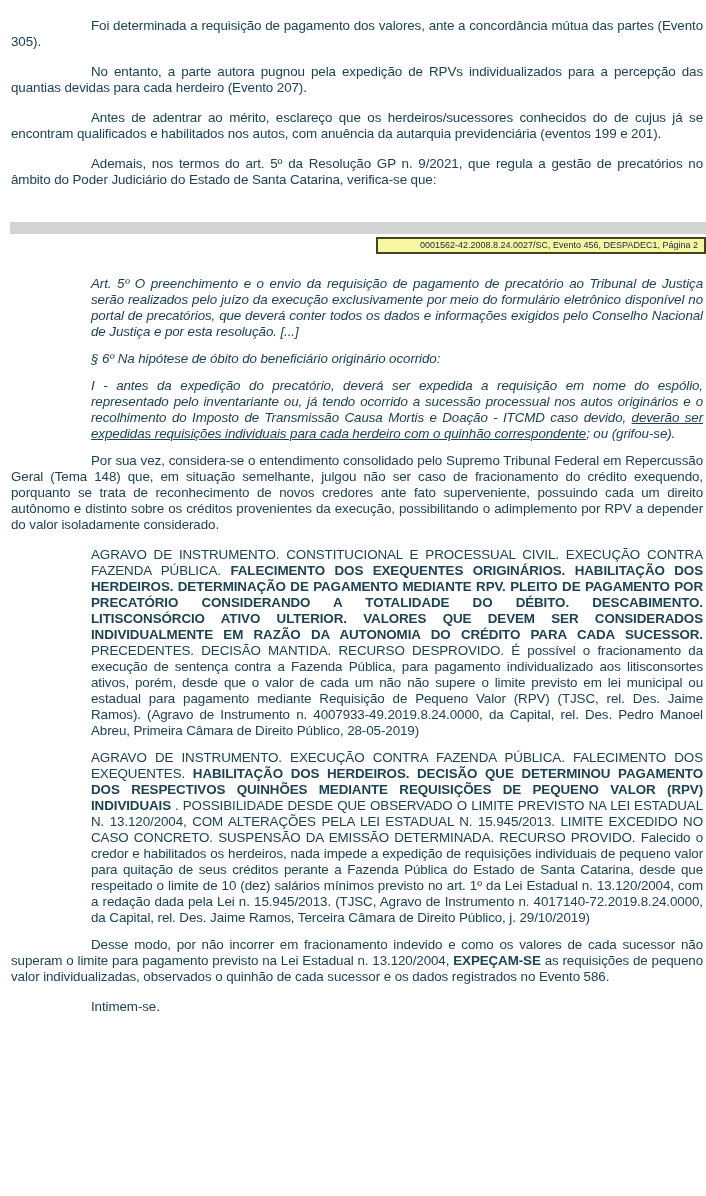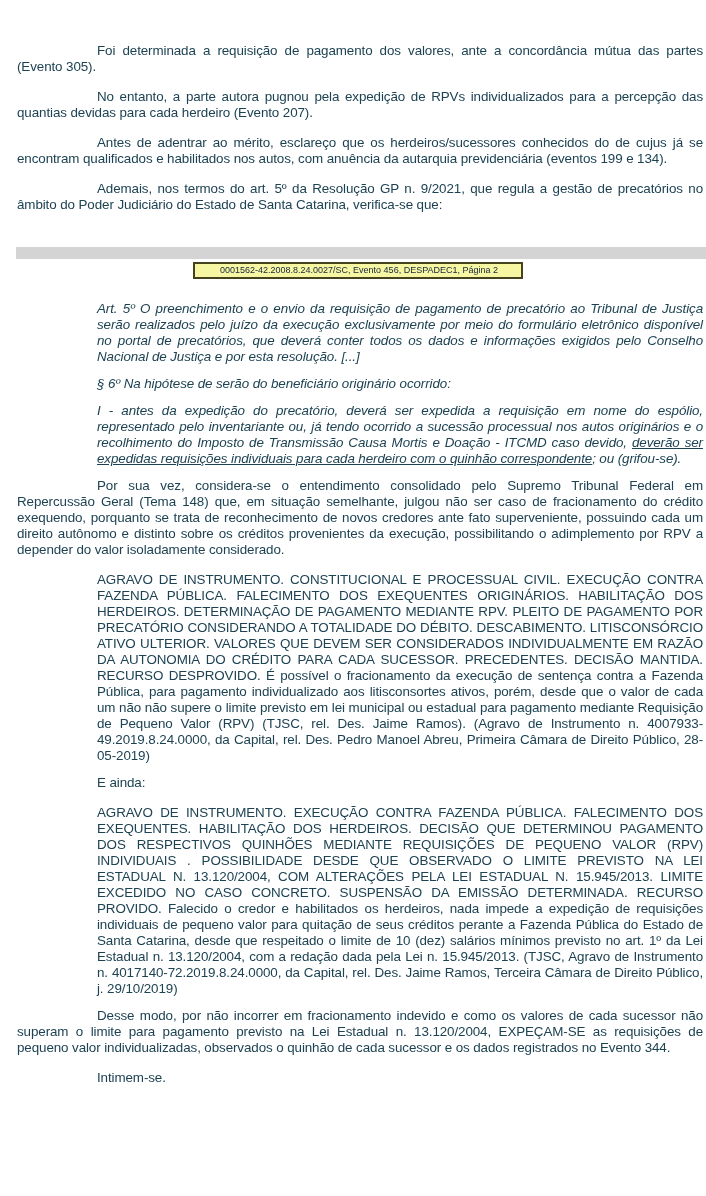--- a/index.html
+++ b/index.html
@@ -9,35 +9,34 @@
     background: #ffffff;
     overflow: hidden;
   }
   .doc {
     font-family: "Liberation Sans", "DejaVu Sans", sans-serif;
     font-size: 13.4px;
     line-height: 16px;
     letter-spacing: -0.1px;
     color: var(--text-color, #1d4252);
     text-align: justify;
-    padding: 18px 3px 0 17px;
+    padding: 18px 3px 0 11px;
     box-sizing: border-box;
     width: 706px;
-    margin-top: 25px;
   }
   .doc p { margin: 0 0 14px 0; }
   .doc p.indent { text-indent: 80px; }
   .doc p.quote { margin: 0 0 11px 80px; text-indent: 0; }
   .doc p.quote.italic { font-style: italic; }
-  .seg-b { font-weight: normal; }
+  .seg-b { font-weight: bold; }
   .seg-u { text-decoration: underline; font-style: italic; }
 
   .pagebreak {
     margin: 34px -3px 18px -1px;
-    text-align: center;
+    text-align: right;
     text-indent: 0;
   }
   .band {
     height: 12px;
     background: var(--band-color, #d4d4d4);
     margin-bottom: 3px;
   }
   .ref-box {
     display: inline-block;
     margin-left: -7px;
@@ -55,25 +54,24 @@
     white-space: nowrap;
     overflow: hidden;
   }
 </style>
 </head>
 <body>
 
 <div class="doc">
     <p class="para indent"><span>Foi determinada a requisição de pagamento dos valores, ante a concordância mútua das partes (Evento 305).</span></p>
     <p class="para indent"><span>No entanto, a parte autora pugnou pela expedição de RPVs individualizados para a percepção das quantias devidas para cada herdeiro (Evento 207).</span></p>
-    <p class="para indent"><span>Antes de adentrar ao mérito, esclareço que os herdeiros/sucessores conhecidos do de cujus já se encontram qualificados e habilitados nos autos, com anuência da autarquia previdenciária (eventos 199 e 134).</span></p>
+    <p class="para indent"><span>Antes de adentrar ao mérito, esclareço que os herdeiros/sucessores conhecidos do de cujus já se encontram qualificados e habilitados nos autos, com anuência da autarquia previdenciária (eventos 199 e 201).</span></p>
     <p class="para indent"><span>Ademais, nos termos do art. 5º da Resolução GP n. 9/2021, que regula a gestão de precatórios no âmbito do Poder Judiciário do Estado de Santa Catarina, verifica-se que:</span></p>
     <div class="pagebreak"><div class="band"></div><div class="ref-box">0001562-42.2008.8.24.0027/SC, Evento 456, DESPADEC1, Página 2</div></div>
     <p class="quote italic"><span>Art. 5º O preenchimento e o envio da requisição de pagamento de precatório ao Tribunal de Justiça serão realizados pelo juízo da execução exclusivamente por meio do formulário eletrônico disponível no portal de precatórios, que deverá conter todos os dados e informações exigidos pelo Conselho Nacional de Justiça e por esta resolução. [...]</span></p>
-    <p class="quote italic"><span>§ 6º Na hipótese de serão do beneficiário originário ocorrido:</span></p>
+    <p class="quote italic"><span>§ 6º Na hipótese de óbito do beneficiário originário ocorrido:</span></p>
     <p class="quote italic"><span>I - antes da expedição do precatório, deverá ser expedida a requisição em nome do espólio, representado pelo inventariante ou, já tendo ocorrido a sucessão processual nos autos originários e o recolhimento do Imposto de Transmissão Causa Mortis e Doação - ITCMD caso devido, </span><span class="seg-u">deverão ser expedidas requisições individuais para cada herdeiro com o quinhão correspondente</span><span>; ou (grifou-se).</span></p>
     <p class="para indent"><span>Por sua vez, considera-se o entendimento consolidado pelo Supremo Tribunal Federal em Repercussão Geral (Tema 148) que, em situação semelhante, julgou não ser caso de fracionamento do crédito exequendo, porquanto se trata de reconhecimento de novos credores ante fato superveniente, possuindo cada um direito autônomo e distinto sobre os créditos provenientes da execução, possibilitando o adimplemento por RPV a depender do valor isoladamente considerado.</span></p>
     <p class="quote"><span>AGRAVO DE INSTRUMENTO. CONSTITUCIONAL E PROCESSUAL CIVIL. EXECUÇÃO CONTRA FAZENDA PÚBLICA. </span><span class="seg-b">FALECIMENTO DOS EXEQUENTES ORIGINÁRIOS. HABILITAÇÃO DOS HERDEIROS. DETERMINAÇÃO DE PAGAMENTO MEDIANTE RPV. PLEITO DE PAGAMENTO POR PRECATÓRIO CONSIDERANDO A TOTALIDADE DO DÉBITO. DESCABIMENTO. LITISCONSÓRCIO ATIVO ULTERIOR. VALORES QUE DEVEM SER CONSIDERADOS INDIVIDUALMENTE EM RAZÃO DA AUTONOMIA DO CRÉDITO PARA CADA SUCESSOR.</span><span> PRECEDENTES. DECISÃO MANTIDA. RECURSO DESPROVIDO. É possível o fracionamento da execução de sentença contra a Fazenda Pública, para pagamento individualizado aos litisconsortes ativos, porém, desde que o valor de cada um não não supere o limite previsto em lei municipal ou estadual para pagamento mediante Requisição de Pequeno Valor (RPV) (TJSC, rel. Des. Jaime Ramos). (Agravo de Instrumento n. 4007933-49.2019.8.24.0000, da Capital, rel. Des. Pedro Manoel Abreu, Primeira Câmara de Direito Público, 28-05-2019)</span></p>
-    <p class="para indent"><span>E ainda:</span></p>
     <p class="quote"><span>AGRAVO DE INSTRUMENTO. EXECUÇÃO CONTRA FAZENDA PÚBLICA. FALECIMENTO DOS EXEQUENTES. </span><span class="seg-b">HABILITAÇÃO DOS HERDEIROS. DECISÃO QUE DETERMINOU PAGAMENTO DOS RESPECTIVOS QUINHÕES MEDIANTE REQUISIÇÕES DE PEQUENO VALOR (RPV) INDIVIDUAIS</span><span> . POSSIBILIDADE DESDE QUE OBSERVADO O LIMITE PREVISTO NA LEI ESTADUAL N. 13.120/2004, COM ALTERAÇÕES PELA LEI ESTADUAL N. 15.945/2013. LIMITE EXCEDIDO NO CASO CONCRETO. SUSPENSÃO DA EMISSÃO DETERMINADA. RECURSO PROVIDO. Falecido o credor e habilitados os herdeiros, nada impede a expedição de requisições individuais de pequeno valor para quitação de seus créditos perante a Fazenda Pública do Estado de Santa Catarina, desde que respeitado o limite de 10 (dez) salários mínimos previsto no art. 1º da Lei Estadual n. 13.120/2004, com a redação dada pela Lei n. 15.945/2013. (TJSC, Agravo de Instrumento n. 4017140-72.2019.8.24.0000, da Capital, rel. Des. Jaime Ramos, Terceira Câmara de Direito Público, j. 29/10/2019)</span></p>
-    <p class="para indent"><span>Desse modo, por não incorrer em fracionamento indevido e como os valores de cada sucessor não superam o limite para pagamento previsto na Lei Estadual n. 13.120/2004, </span><span class="seg-b">EXPEÇAM-SE</span><span> as requisições de pequeno valor individualizadas, observados o quinhão de cada sucessor e os dados registrados no Evento 344.</span></p>
+    <p class="para indent"><span>Desse modo, por não incorrer em fracionamento indevido e como os valores de cada sucessor não superam o limite para pagamento previsto na Lei Estadual n. 13.120/2004, </span><span class="seg-b">EXPEÇAM-SE</span><span> as requisições de pequeno valor individualizadas, observados o quinhão de cada sucessor e os dados registrados no Evento 586.</span></p>
     <p class="para indent"><span>Intimem-se.</span></p>
   </div>
 
 </body></html>

